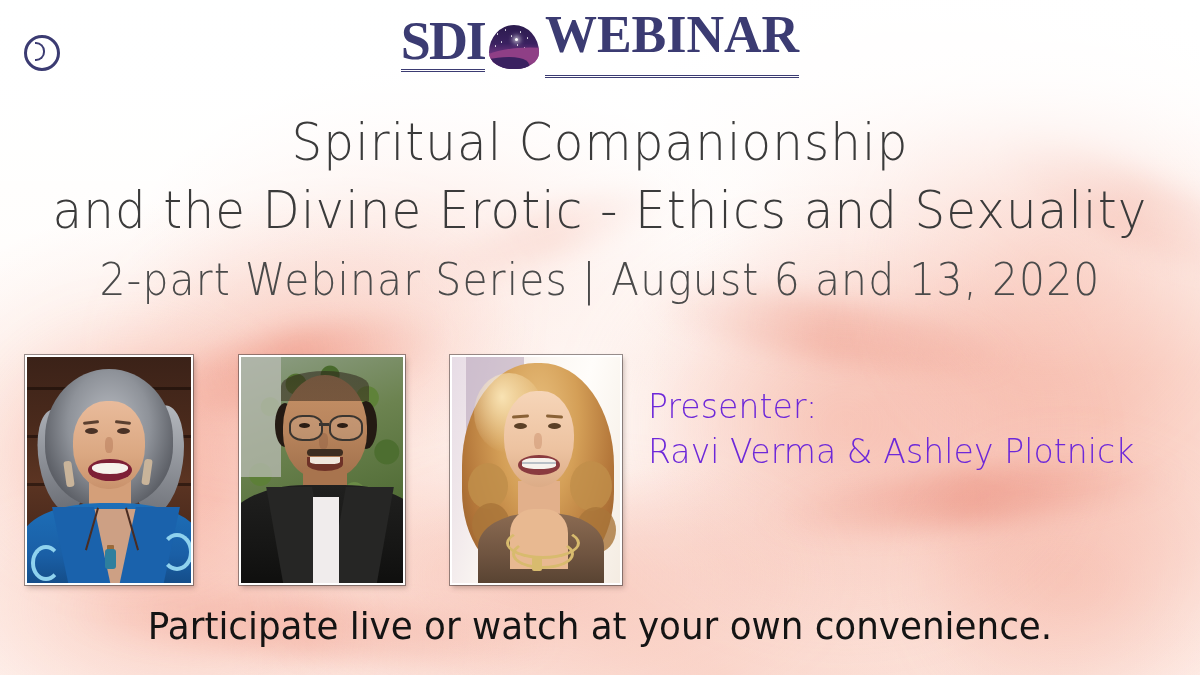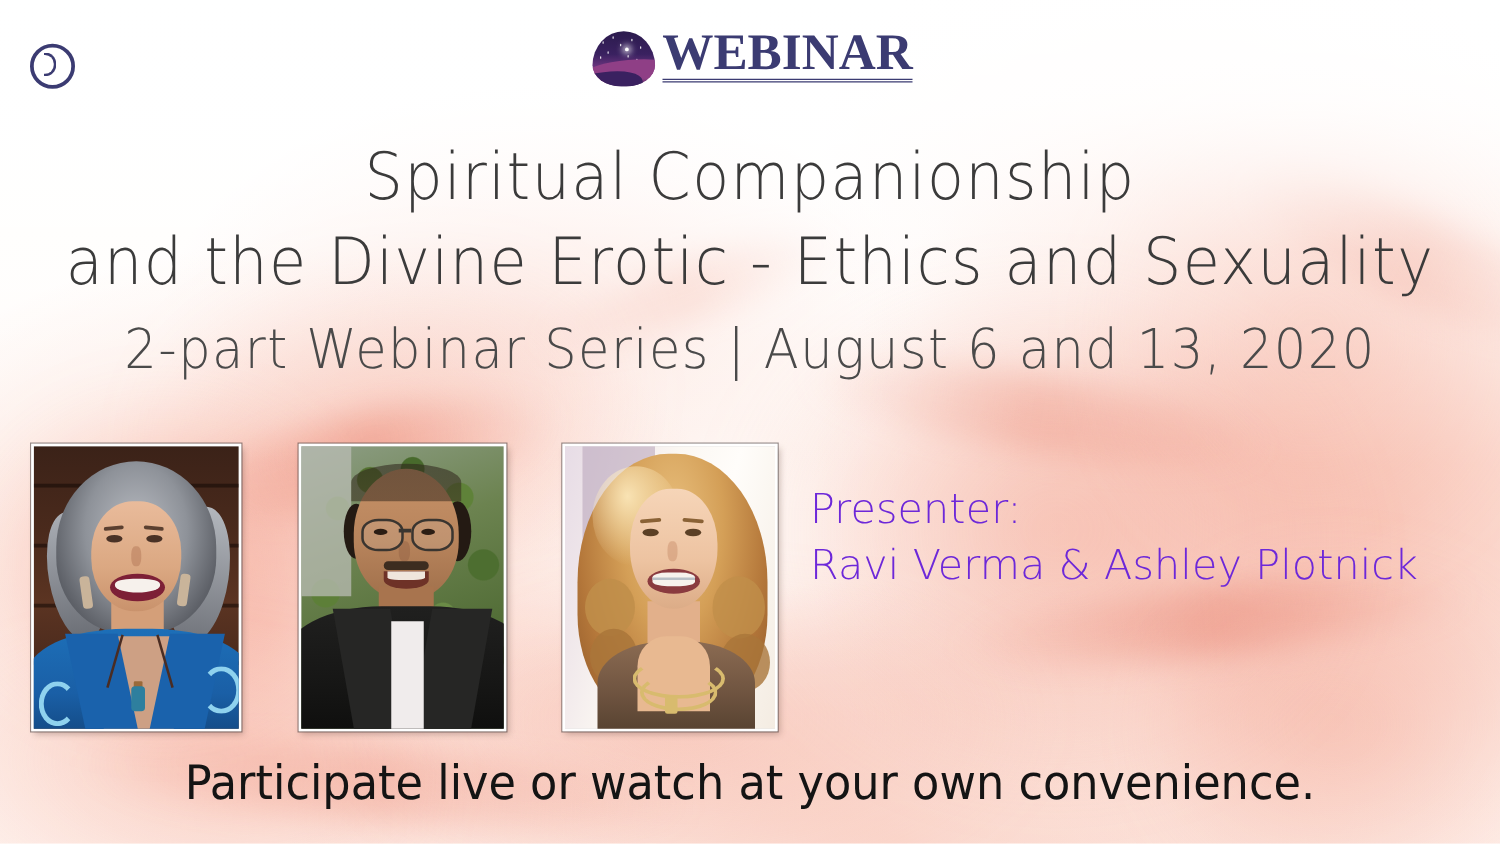--- a/index.html
+++ b/index.html
@@ -68,23 +68,23 @@
     border-radius:50% 50% 46% 46%/62% 62% 38% 38%;
     overflow:hidden;flex:none;align-self:flex-end;margin-bottom:4px;
     background:linear-gradient(180deg,#2b1b4d 0%,#3a2160 42%,#6d3580 66%,#a84a93 80%,#4b2560 100%);
   }
   .logo-dome .star{position:absolute;width:1.6px;height:1.6px;background:#fff;border-radius:50%;opacity:.85;}
   .logo-dome .bigstar{position:absolute;left:26px;top:13px;width:3px;height:3px;background:#fff;border-radius:50%;box-shadow:0 0 5px 2px rgba(255,255,255,.8);}
   .logo-dome .horizon{position:absolute;left:-6px;bottom:5px;width:70px;height:16px;background:#8f3f86;border-radius:50% 50% 0 0;transform:rotate(-5deg);}
   .logo-dome .fore{position:absolute;left:-10px;bottom:-6px;width:50px;height:18px;background:#3a2160;border-radius:0 60% 0 0;transform:rotate(-8deg);}
   .logo-webinar{
     font-family:"Liberation Serif",serif;
-    font-size:41px;font-weight:700;color:#3b3b72;line-height:1;
+    font-size:52px;font-weight:700;color:#3b3b72;line-height:1;
     letter-spacing:0px;
-    border-bottom:3px double #3b3b72;padding-bottom:1px;
+    border-bottom:3px double #3b3b72;padding-bottom:14px;
   }
 
   
   .headline{
     position:absolute;left:0;top:96px;width:1200px;text-align:center;
     font-family:"DejaVu Sans",sans-serif;
     font-weight:100;
     color:#3b3b3b;
     line-height:1.0;
     margin-top:20px;
@@ -241,20 +241,21 @@
     <div class="wisp w1"></div>
     <div class="wisp w2"></div>
     <div class="wisp w3"></div>
     <div class="wisp w4"></div>
     <div class="wisp w5"></div>
     <div class="wisp w6"></div>
   </div>
   <div class="bg-layer veil"></div>
 
   <div class="logo-row">
+    <span class="logo-sdi">SDI</span>
     <span class="logo-dcircle"></span>
     <span class="logo-dome">
       <i class="star" style="left:8px;top:8px"></i>
         <i class="star" style="left:16px;top:4px"></i>
       <i class="star" style="left:22px;top:10px"></i>
         <i class="star" style="left:31px;top:6px"></i>
       <i class="star" style="left:38px;top:12px"></i>
         <i class="star" style="left:12px;top:16px"></i>
       <i class="star" style="left:28px;top:19px"></i>
         <i class="star" style="left:42px;top:5px"></i>

